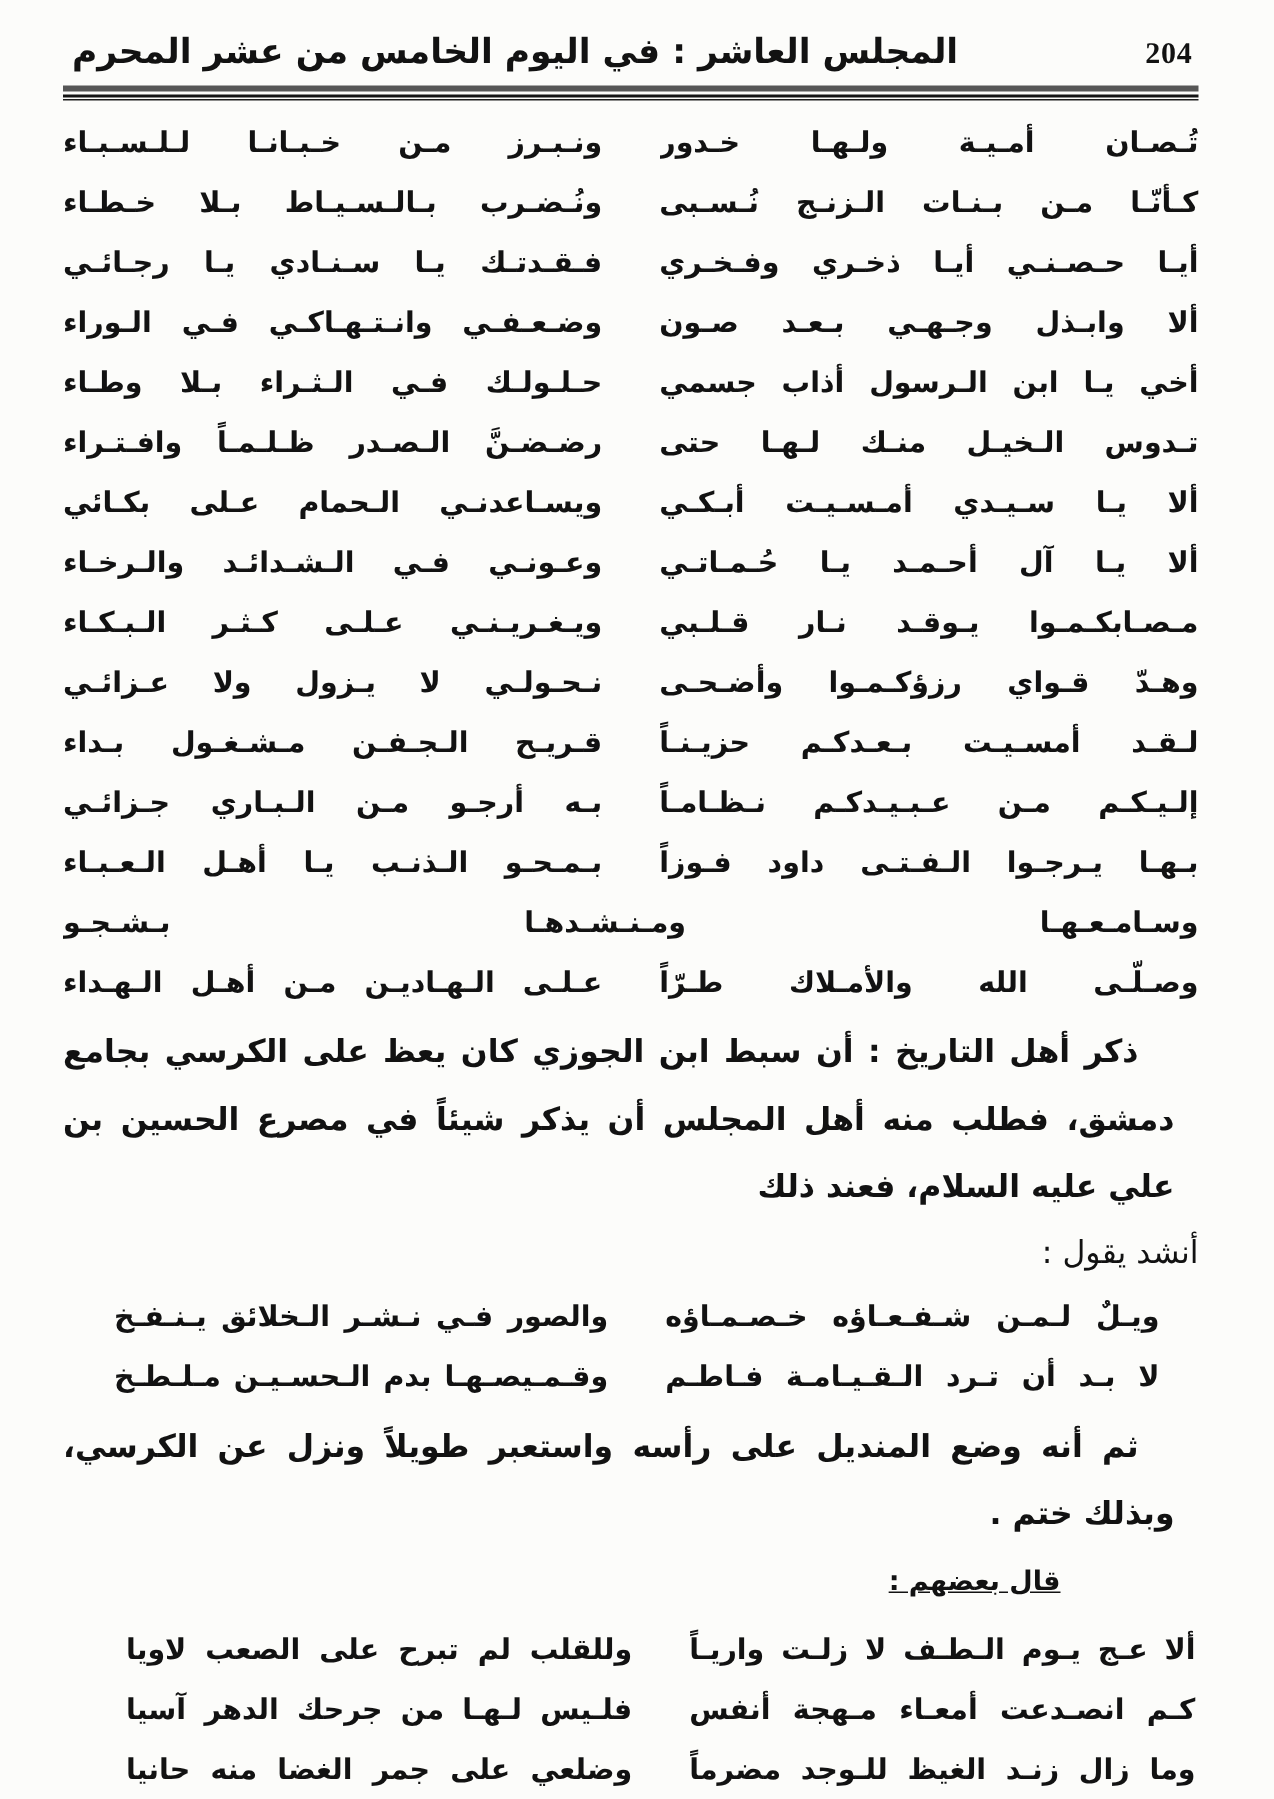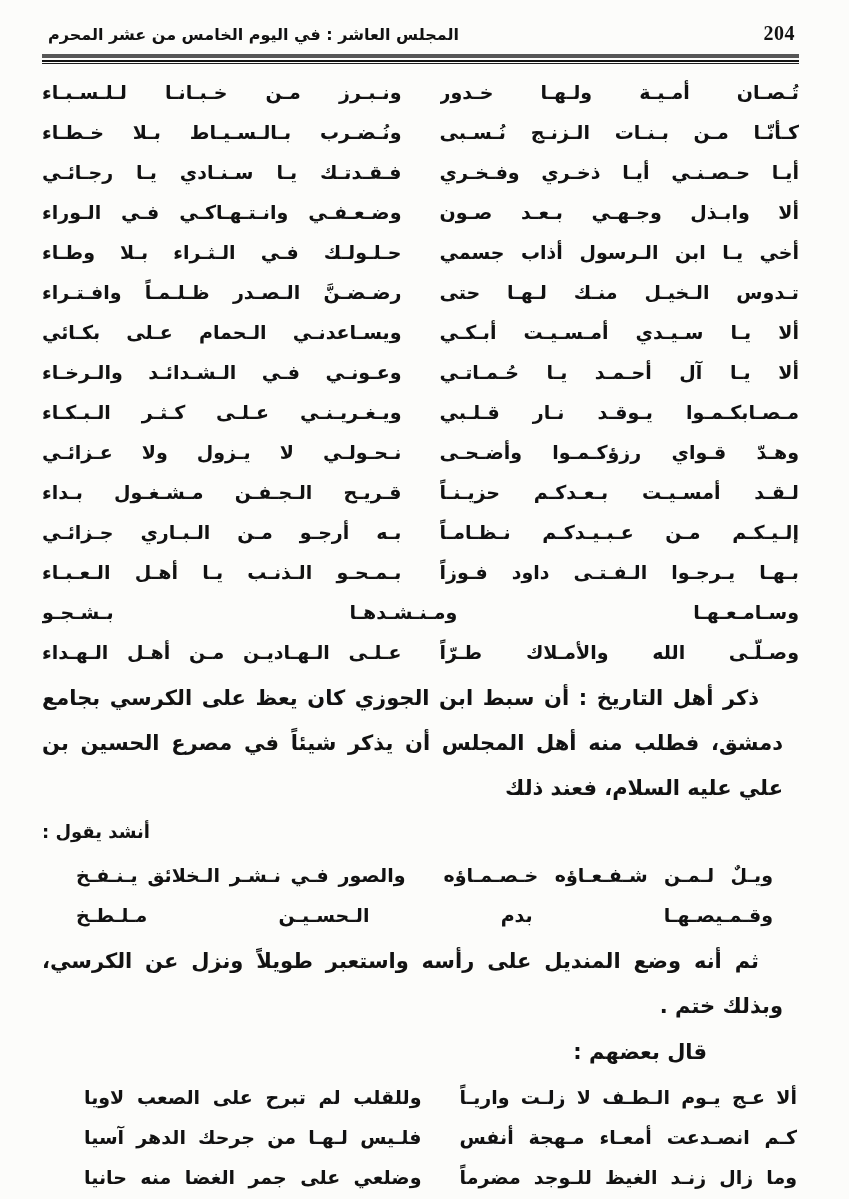--- a/index.html
+++ b/index.html
@@ -18,21 +18,21 @@
   }
   
   .header-row {
     display: flex;
     justify-content: space-between;
     align-items: baseline;
     padding: 2px 4px 9px 6px;
     font-weight: bold;
   }
   .page-number { font-size: 20px; letter-spacing: 0.5px; direction: ltr; font-family: Liberation Serif, serif; }
-  .header-title { font-size: 16px; }
+  .header-title { font-size: 23px; }
   .double-rule { margin: 0 0 8px 0; }
   .rule-thick { height: 4px; background: #565656; }
   .rule-gap2 { height: 2px; }
   .rule-gap1 { height: 1px; }
   .rule-mid { height: 2px; background: #141414; }
   .rule-thin { height: 1px; background: #1c1c1c; }
   
   .poem { margin-top: 8px; }
   .verse-row {
     display: flex;
@@ -56,30 +56,31 @@
   
   .prose {
     font-size: 21px;
     line-height: 45px;
     font-weight: bold;
     text-align: justify;
     margin: 4px 16px 0 0;
   }
   .prose-indent { text-indent: 24px; }
   .tail-line {
-    font-size: 18px;
+    font-size: 21px;
     line-height: 42px;
-    font-weight: bold;
-    text-align: left;
+    font-weight: normal;
+    text-align: right;
   }
   .label-line {
-    font-size: 21px;
+    font-size: 18px;
     line-height: 46px;
     font-weight: bold;
     padding-right: 92px;
+    text-decoration: underline;
   }
 </style>
 </head>
 <body>
 
 <div class="page">
 
   <div class="header-row">
     <div class="page-number">204</div>
     <div class="header-title">المجلس العاشر : في اليوم الخامس من عشر المحرم</div>
@@ -157,20 +158,21 @@
 
   <div class="prose prose-indent">ذكر أهل التاريخ : أن سبط ابن الجوزي كان يعظ على الكرسي بجامع دمشق، فطلب منه أهل المجلس أن يذكر شيئاً في مصرع الحسين بن علي عليه السلام، فعند ذلك</div>
   <div class="tail-line">أنشد يقول :</div>
 
   <div class="poem poem-2">
       <div class="verse-row">
         <div class="hemistich right">ويـلٌ لـمـن شـفـعـاؤه خـصـمـاؤه</div>
         <div class="hemistich left">والصور فـي نـشـر الـخلائق يـنـفـخ</div>
       </div>
       <div class="verse-row">
+        <div class="hemistich right">لا بـد أن تـرد الـقـيـامـة فـاطـم</div>
         <div class="hemistich left">وقـمـيصـهـا بدم الـحسـيـن مـلـطـخ</div>
       </div>
     </div>
 
   <div class="prose prose-indent">ثم أنه وضع المنديل على رأسه واستعبر طويلاً ونزل عن الكرسي، وبذلك ختم .</div>
 
   <div class="label-line">قال بعضهم :</div>
 
   <div class="poem poem-3">
       <div class="verse-row">

